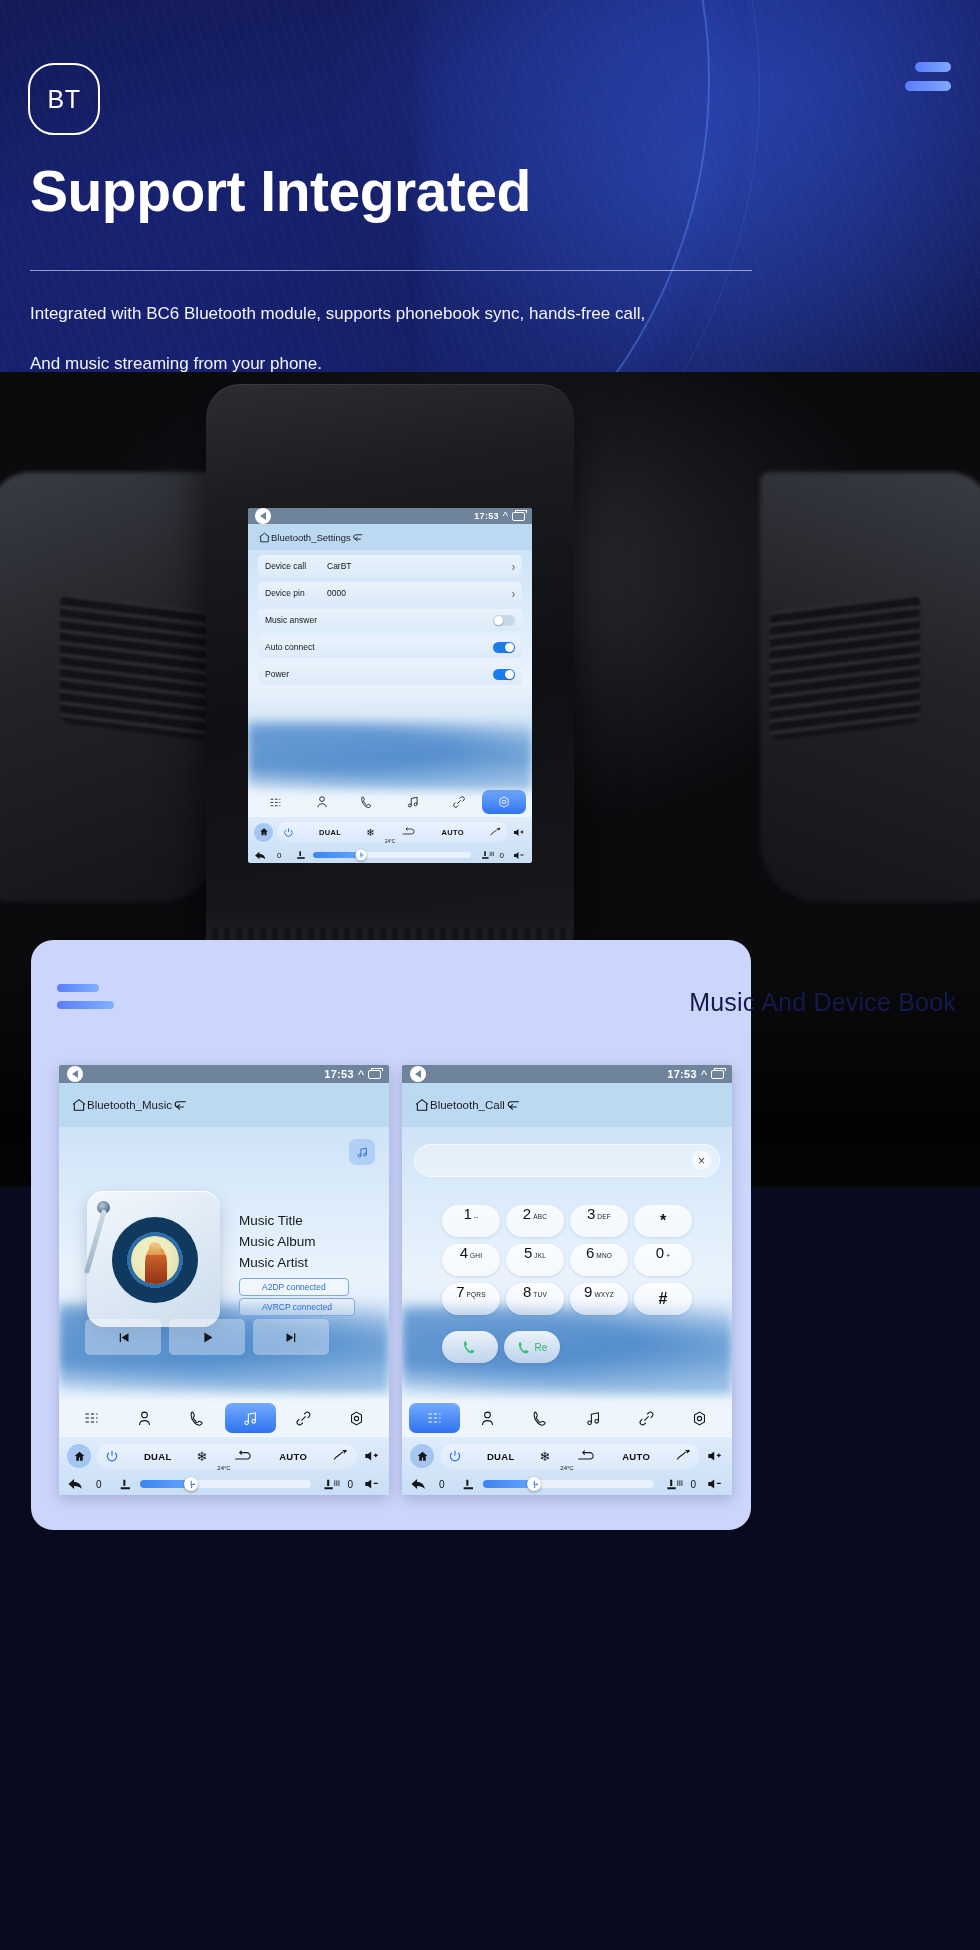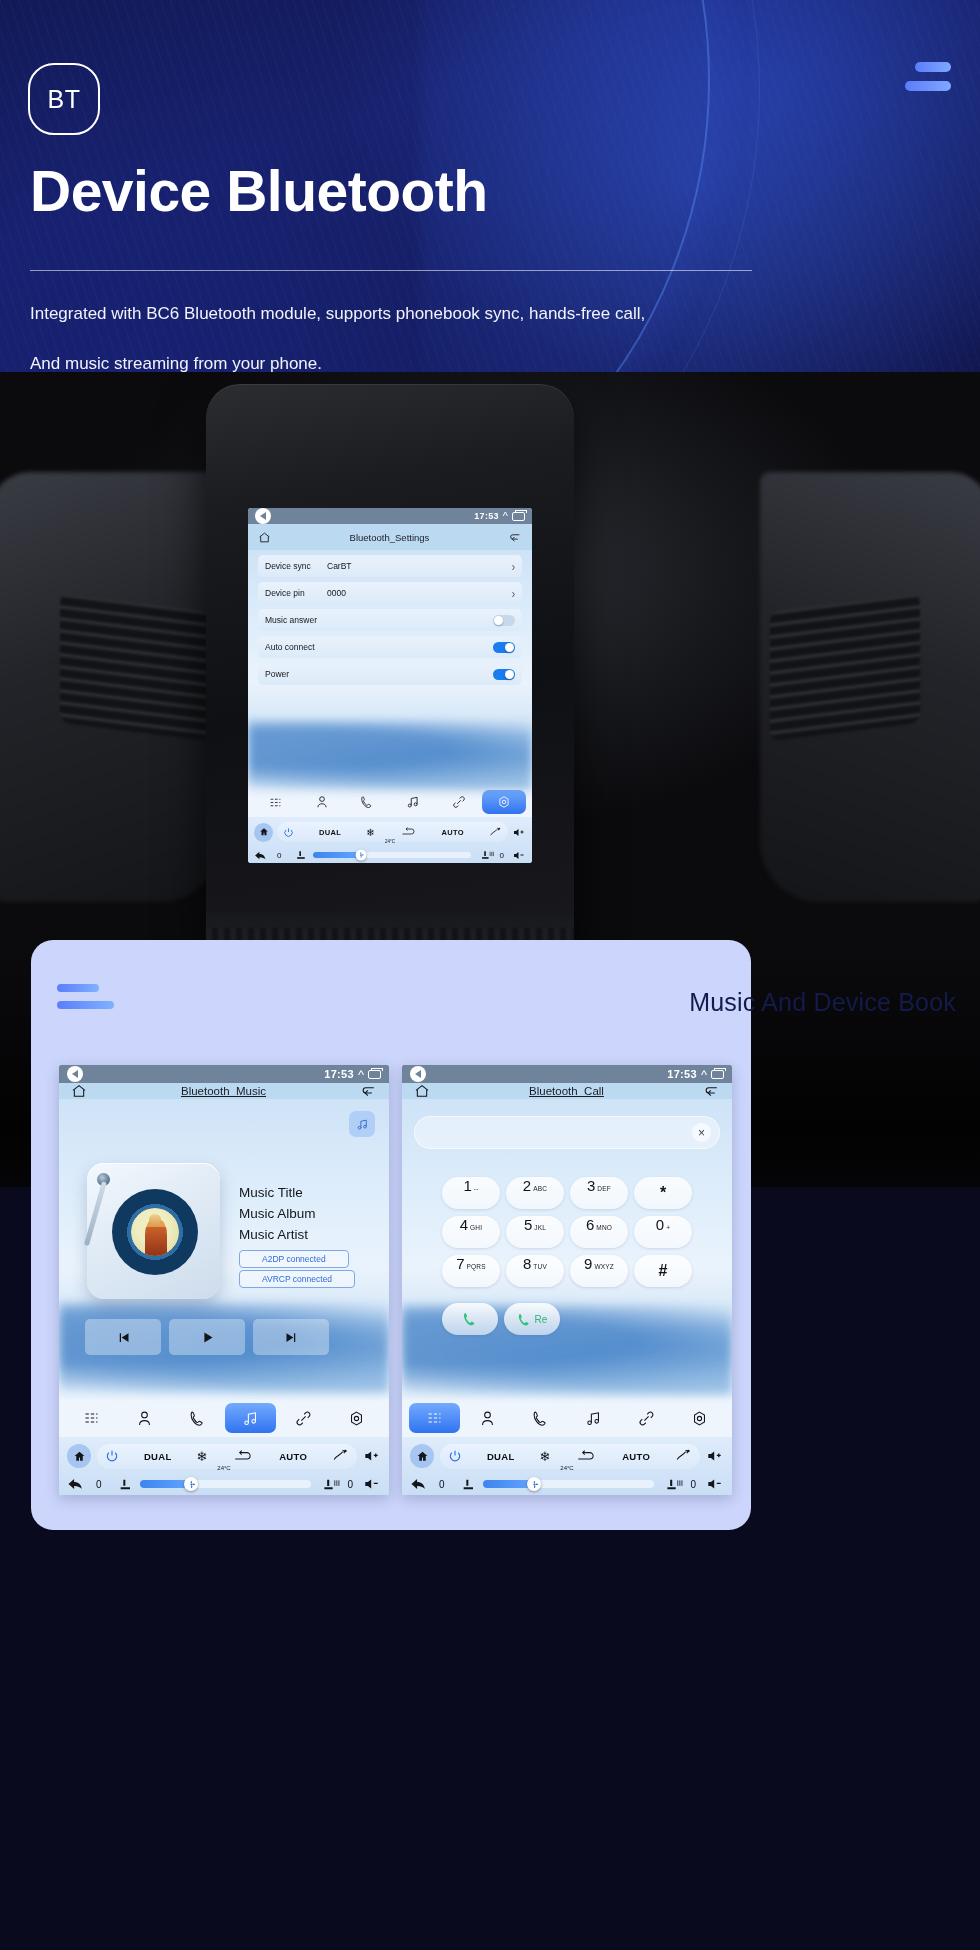--- a/index.html
+++ b/index.html
@@ -128,21 +128,21 @@
   }
   .hu-status .st-right { margin-left: auto; display:flex; align-items:center; gap:4px; }
   .hu-status .clock { font-size: 9px; font-weight: 700; letter-spacing:.3px; }
   .hu-status .chev { font-size: 11px; line-height: 1; }
   .hu-status .recent { width: 13px; height: 9px; border: 1.4px solid #fff; border-radius: 2px;
      position: relative; }
   .hu-status .recent:after { content:""; position:absolute; left:2px; top:-3px; width:10px;height:2px;
      border-top:1.4px solid #fff; border-left:1.4px solid #fff; border-right:1.4px solid #fff;}
 
   .hu-titlebar {
-    display: flex; align-items: center; justify-content: space-between;
+    display: flex; align-items: center; 
     background: #bcd9f2; color: #1b1d22;
   }
   .hu-titlebar .ttl { font-size: 9.5px; font-weight: 500; }
   .hu-body { position: relative; flex: 1;
     background: linear-gradient(180deg,#cfe3f7 0%, #dfeefb 34%, #eaf3fc 56%, #cfe3f6 78%, #eaf4fd 100%); }
   .hu-wave {
     position:absolute; left:0; right:0; height: 70px;
     background:
       radial-gradient(ellipse 200% 100% at 20% 40%, rgba(40,110,190,.75) 0 26%, rgba(40,110,190,0) 58%),
       radial-gradient(ellipse 180% 100% at 80% 70%, rgba(60,130,200,.55) 0 22%, rgba(60,130,200,0) 60%);
@@ -213,21 +213,21 @@
   .card-menu i:last-child { width: 57px; margin-top: 9px; }
   .card-title {
     position: absolute; right: 24px; top: 988px; color: #141a4a;
     font-size: 25px; font-weight: 400; letter-spacing: .2px;
   }
 
   
   .hu2 { border-radius: 2px; display:flex; flex-direction: column;
      box-shadow: 0 4px 14px rgba(20,30,80,.22); }
   .hu2 .hu-status { height: 18px; padding: 0 8px; }
-  .hu2 .hu-titlebar { height: 16px; padding: 0 12px; text-decoration: underline; }
+  .hu2 .hu-titlebar { height: 44px; padding: 0 12px; }
   .hu2 .hu-titlebar .ttl { font-size: 11.5px; }
   .hu2 .tabbar { height: 38px; padding: 0 7px; gap: 2px; }
   .hu2 .tabbar .tb { height: 30px; }
   .hu2 .climate { height: 58px; padding: 4px 8px 3px; }
 
   #musicScreen { position:absolute; left: 59px; top: 1065px; width: 330px; height: 430px; }
   #musicScreen .hu-body { height: 306px; }
   #callScreen  { position:absolute; left: 402px; top: 1065px; width: 330px; height: 430px; }
   #callScreen .hu-body { height: 306px; }
 
@@ -319,21 +319,21 @@
 
     <div class="bt-badge">
       <span>BT</span>
     </div>
 
     <div class="hdr-menu">
       <i></i>
       <i></i>
     </div>
 
-    <div class="hdr-title">Device Bluetooth</div>
+    <div class="hdr-title">Support Integrated</div>
     <div class="hdr-rule"></div>
     <div class="hdr-sub">
       <div>Integrated with BC6 Bluetooth module, supports phonebook sync, hands-free call,</div>
       <div>And music streaming from your phone.</div>
     </div>
   </div>
 
   <div class="photo">
     <div class="dash-left"></div>
     <div class="dash-right"></div>
@@ -368,21 +368,21 @@
           <path d="M20 7H8a4 4 0 000 8h9"></path>
           <path d="M11 11l-4 4 4 4"></path>
         </svg>
     </div>
 
     <div class="hu-body">
       <div class="hu-wave" style="bottom:-4px;"></div>
       <div class="set-list">
 
         <div class="set-row">
-          <span class="k">Device sync</span>
+          <span class="k">Device call</span>
           <span class="v">CarBT</span>
           <span class="chev-r">›</span>
         </div>
 
         <div class="set-row">
           <span class="k">Device pin</span>
           <span class="v">0000</span>
           <span class="chev-r">›</span>
         </div>
 

